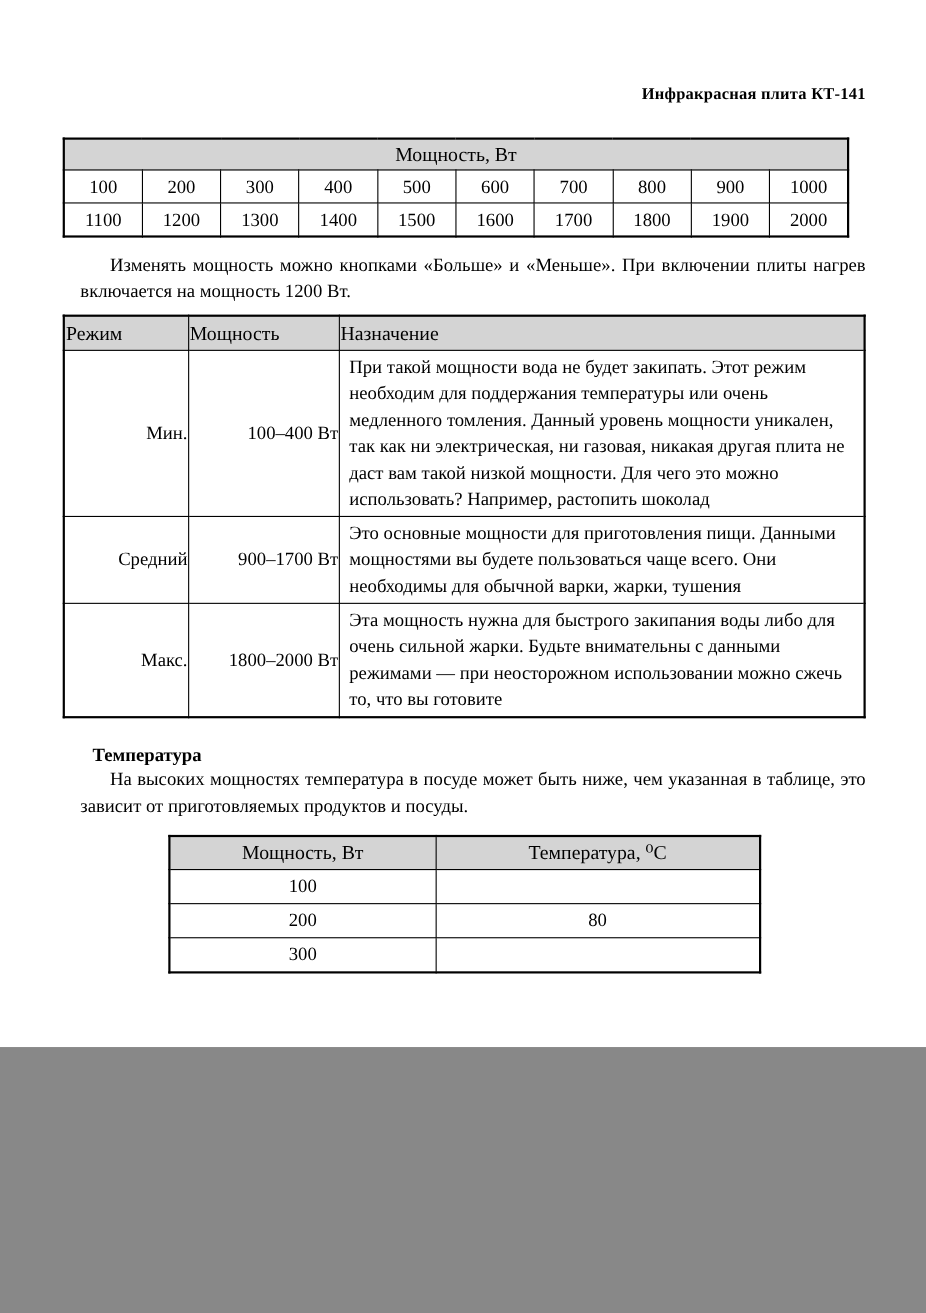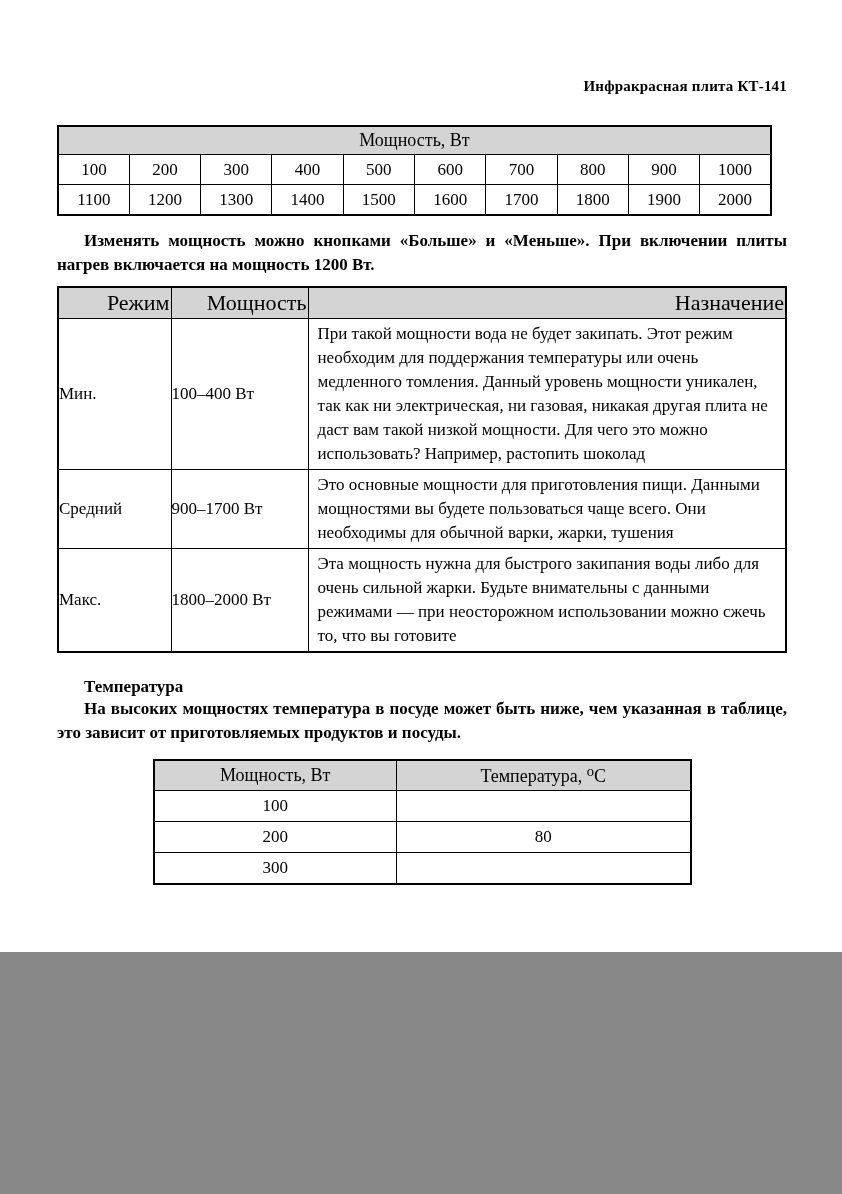--- a/index.html
+++ b/index.html
@@ -22,34 +22,34 @@
   .t1 {
     margin-top:30px; width:715px; table-layout:fixed;
     border:2px solid #000; font-size:17px;
   }
   .t1 th, .t1 td { border:1px solid #000; text-align:center; padding:0; }
   .t1 th { background:#d4d4d4; height:27px; font-weight:normal; font-size:18px; }
   .t1 td { height:29px; }
 
   .para {
     font-size:17px; line-height:24px; text-align:justify;
-    margin:13px 0 0 0; text-indent:27px;font-weight:bold;
+    margin:13px 0 0 16px; text-indent:27px;
   }
   .para.tight { margin-top:0; }
 
   
   .t2 {
     margin-top:9px; width:730px; table-layout:fixed;
     border:2px solid #000; font-size:17px; line-height:24px;
   }
   .t2 th, .t2 td { border:1px solid #000; }
-  .t2 th { background:#d4d4d4; font-weight:normal; font-size:22px; height:28px; text-align:right; }
+  .t2 th { background:#d4d4d4; font-weight:normal; font-size:18px; height:28px; text-align:left; }
   .t2 col.c1 { width:113px; }
   .t2 col.c2 { width:137px; }
-  .t2 td.mode, .t2 td.power { text-align:left; vertical-align:middle; padding:0; }
+  .t2 td.mode, .t2 td.power { text-align:right; vertical-align:middle; padding:0; }
   .t2 td.purpose { text-align:left; vertical-align:middle; padding:3px 10px 3px 9px; }
 
   .section-heading {
     font-size:17px; font-weight:bold; margin:14px 0 0 27px;
   }
   .section-heading.temperature { margin-top:24px; }
 
   
   .t3 {
     margin:14px auto 0 auto; width:539px; table-layout:fixed;

